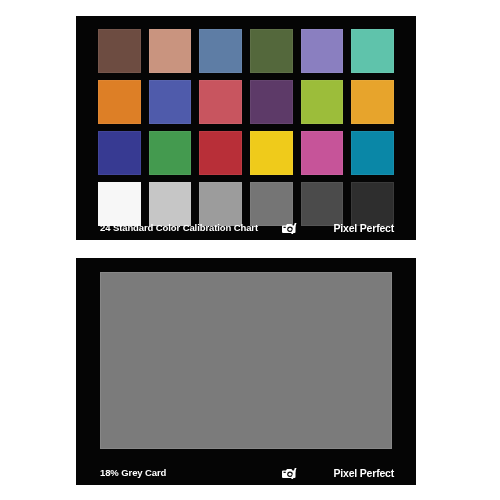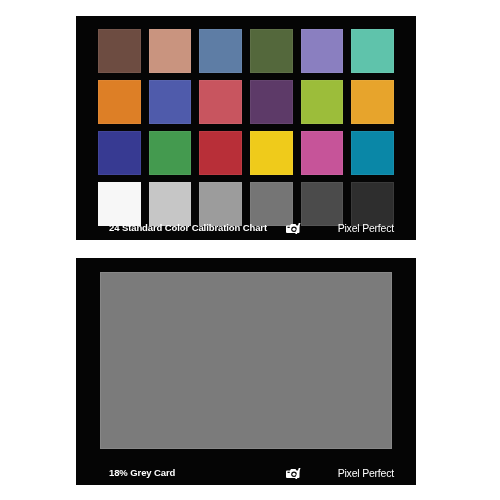--- a/index.html
+++ b/index.html
@@ -83,40 +83,39 @@
     padding: 0 22px 2px 24px;
     box-sizing: border-box;
   }
   .footer-title {
     color: #ffffff;
     font-size: 9.5px;
     font-weight: bold;
     letter-spacing: -0.1px;
     white-space: nowrap;
     line-height: 1;
-    margin-left: 9px;
   }
 
   
   .brand {
     display: flex;
     align-items: center;
     gap: 1px;
     white-space: nowrap;
   }
   .cam-icon {
     display: block;
     width: 15px;
     height: 11px;
     flex: 0 0 auto;
   }
   .brand-name {
     color: #ffffff;
     font-size: 10.5px;
-    font-weight: normal;
+    font-weight: bold;
     letter-spacing: -0.2px;
     line-height: 1;
     padding-left: 36px;
   }
 </style>
 </head>
 <body>
 
 <div id="stage">
 

